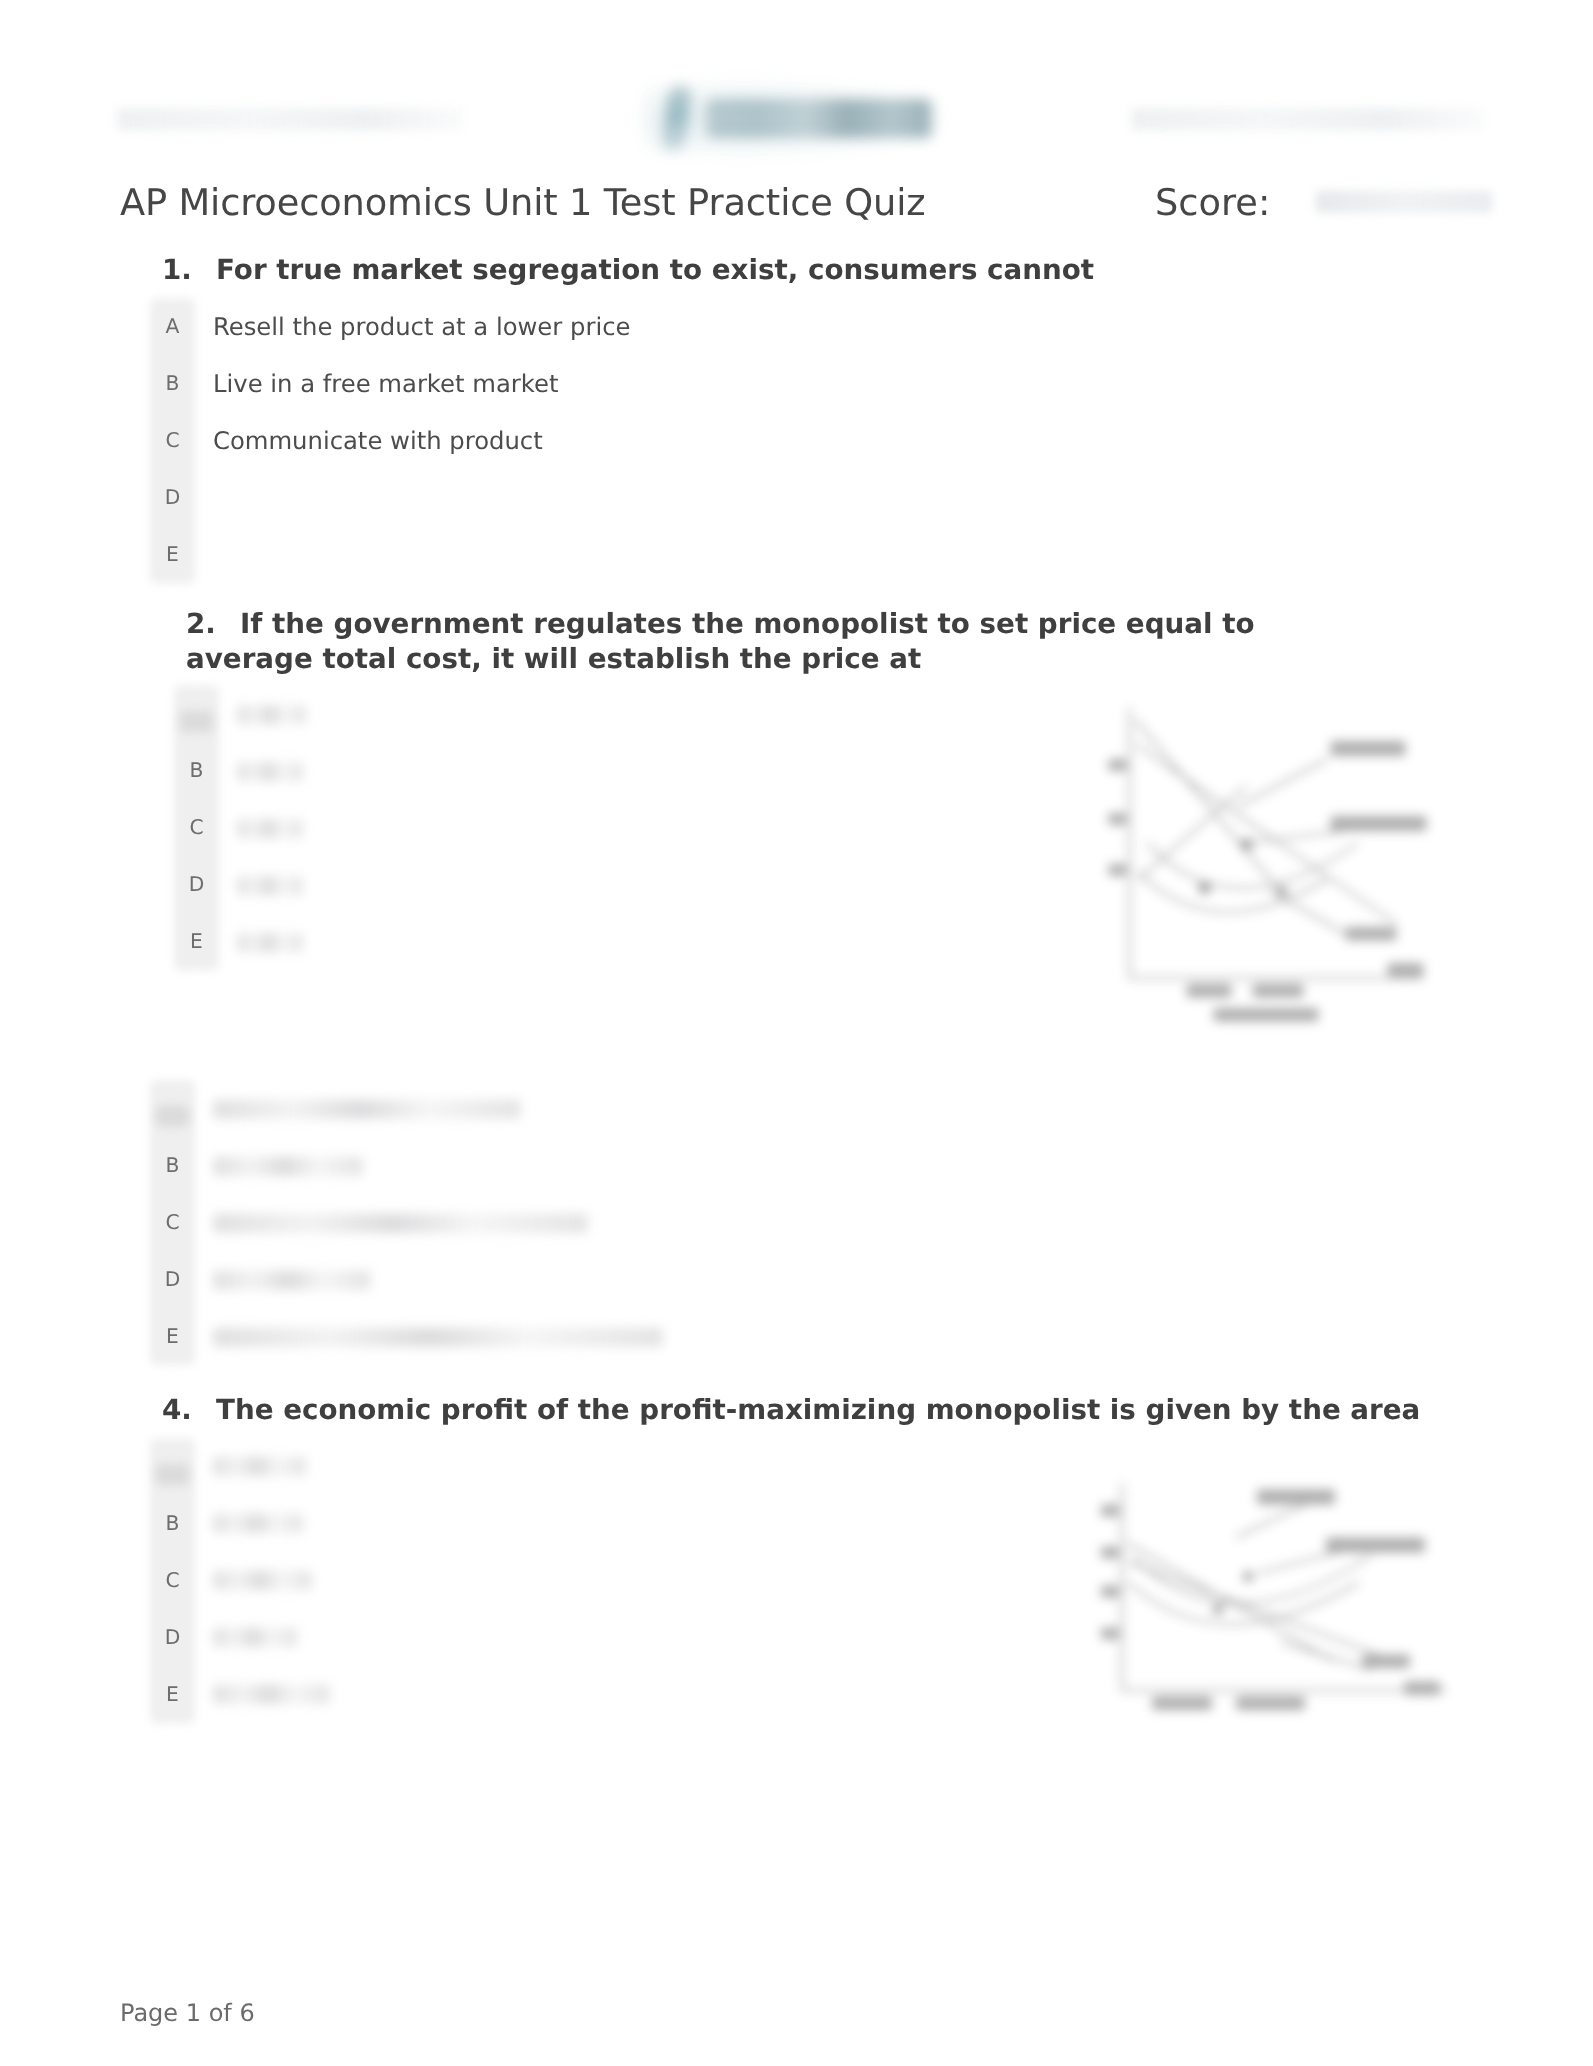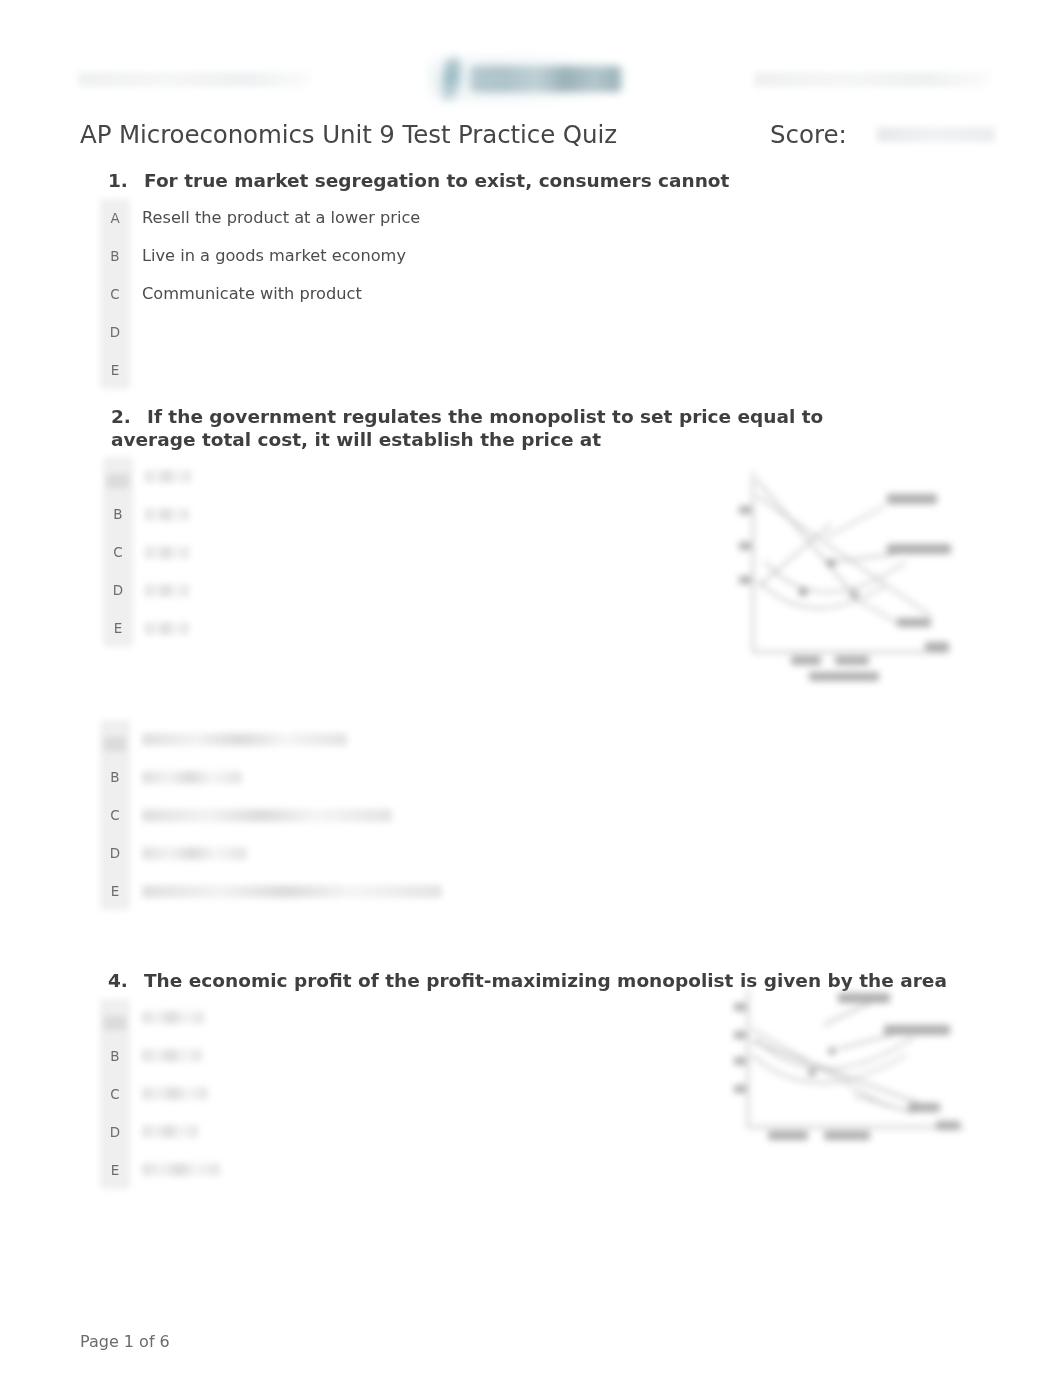--- a/index.html
+++ b/index.html
@@ -247,54 +247,54 @@
     <div class="logo-wrap">
       <div class="logo-glow"></div>
       <div class="logo-mark"></div>
       <div class="logo-word"></div>
     </div>
 
     <div class="header-field right"></div>
   </div>
 
   <div class="title-row">
-    <div class="doc-title">AP Microeconomics Unit 9 Test Practice Quiz</div>
+    <div class="doc-title">AP Microeconomics Unit 1 Test Practice Quiz</div>
     <div class="score-group">
       <span class="score-label">Score:</span>
       <span class="score-value"></span>
     </div>
   </div>
 
   <div class="questions" id="questions-root">
       <div class="question-block" style="position: absolute; top: 0px; left: 0px; width: 958px;">
         <p class="q-text"><span class="q-num">1.</span><span>For true market segregation to exist, consumers cannot</span></p>
         <div class="options">
           <div class="letter-strip" style="height: 190px;"></div>
           <div class="opt-row">
             <div class="opt-letter">A</div>
             <div class="opt-text">Resell the product at a lower price</div>
           </div>
           <div class="opt-row">
             <div class="opt-letter">B</div>
-            <div class="opt-text">Live in a goods market economy</div>
+            <div class="opt-text">Live in a free market market</div>
           </div>
           <div class="opt-row">
             <div class="opt-letter">C</div>
             <div class="opt-text">Communicate with product</div>
           </div>
           <div class="opt-row">
             <div class="opt-letter">D</div>
           </div>
           <div class="opt-row">
             <div class="opt-letter">E</div>
             <div class="opt-text"></div>
           </div>
         </div>
       </div>
-      <div class="question-block" style="position: absolute; top: 236px; left: 3px; width: 901px;">
+      <div class="question-block" style="position: absolute; top: 236px; left: 16px; width: 901px;">
         <p class="q-text"><span class="q-num">2.</span><span>If the government regulates the monopolist to set price equal to average total cost, it will establish the price at</span></p>
         <div class="options">
           <div class="letter-strip" style="height: 190px;"></div>
           <div class="opt-row blurred-row hidden-letter">
             <div class="opt-letter">A</div>
             <span class="blurred" style="margin-left: 12px; width: 46px;"></span>
           </div>
           <div class="opt-row blurred-row">
             <div class="opt-letter">B</div>
             <span class="blurred" style="margin-left: 12px; width: 44px;"></span>
@@ -331,21 +331,21 @@
           <div class="opt-row blurred-row">
             <div class="opt-letter">D</div>
             <span class="blurred" style="margin-left: 12px; width: 105px;"></span>
           </div>
           <div class="opt-row blurred-row">
             <div class="opt-letter">E</div>
             <span class="blurred" style="margin-left: 12px; width: 300px;"></span>
           </div>
         </div>
       </div>
-      <div class="question-block" style="position: absolute; top: 800px; left: 0px; width: 1062px;">
+      <div class="question-block" style="position: absolute; top: 760px; left: 0px; width: 1062px;">
         <p class="q-text"><span class="q-num">4.</span><span>The economic profit of the profit-maximizing monopolist is given by the area</span></p>
         <div class="options">
           <div class="letter-strip" style="height: 190px;"></div>
           <div class="opt-row blurred-row hidden-letter">
             <div class="opt-letter">A</div>
             <span class="blurred" style="margin-left: 12px; width: 62px;"></span>
           </div>
           <div class="opt-row blurred-row">
             <div class="opt-letter">B</div>
             <span class="blurred" style="margin-left: 12px; width: 60px;"></span>

